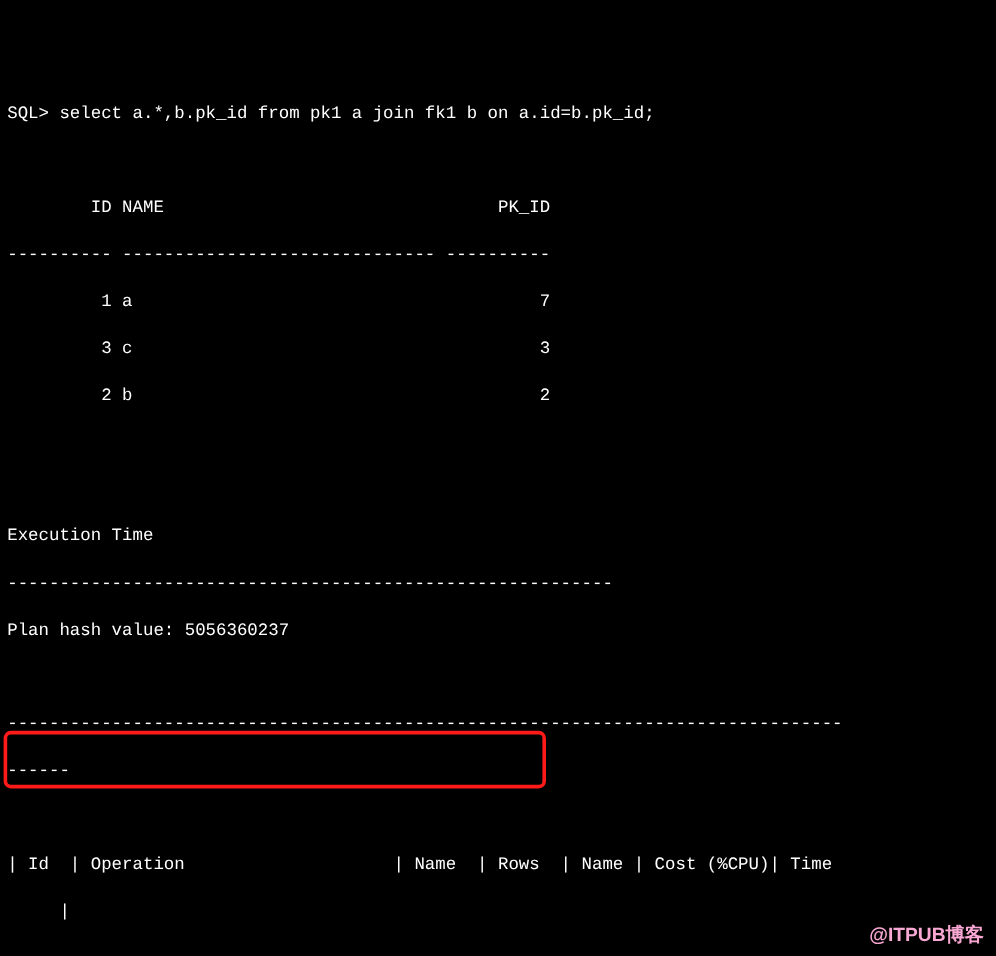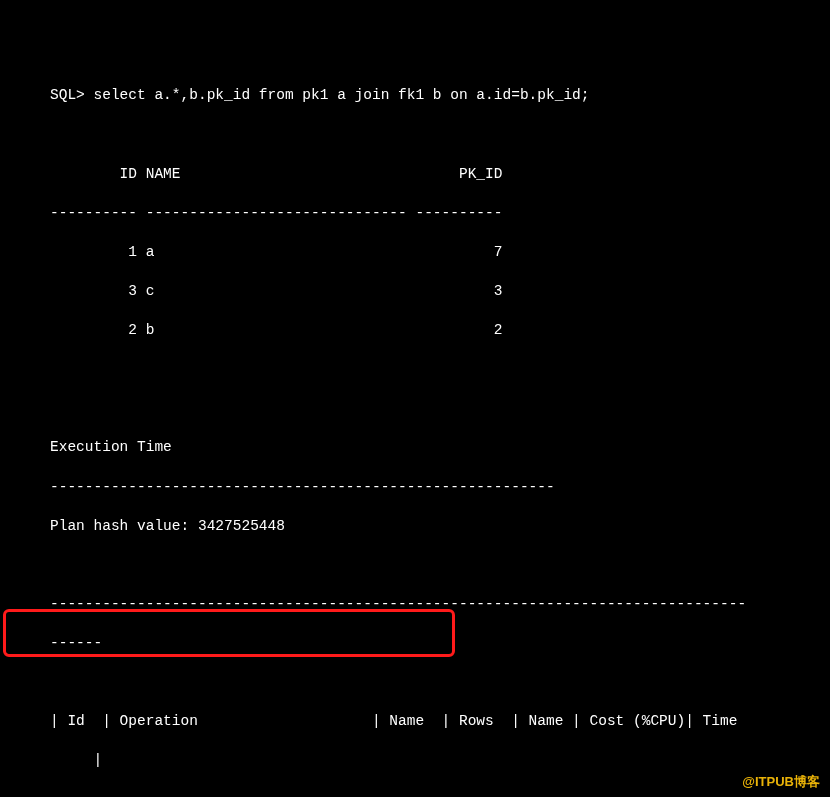--- a/index.html
+++ b/index.html
@@ -15,59 +15,58 @@
       width: 830px;
       height: 797px;
       overflow: hidden;
       position: relative;
       padding: 8px 6px;
       line-height: 1.35;
       white-space: pre;
     }
     .line {
       min-height: 1.35em;
-      margin-left: 44px;
     }
     .highlight-box {
       position: absolute;
       border: 3px solid #ff1a1a;
       border-radius: 6px;
       left: 3px;
       top: 609px;
       width: 452px;
       height: 48px;
       pointer-events: none;
     }
     .watermark {
       position: absolute;
       right: 10px;
       bottom: 6px;
       font-family: Arial, sans-serif;
-      font-size: 13px;
-      color: #eab308;
+      font-size: 16px;
+      color: #f9a8d4;
       font-weight: bold;
     }
   </style>
 </head>
 <body>
 
 
 
 <div class="line">SQL&gt; select a.*,b.pk_id from pk1 a join fk1 b on a.id=b.pk_id;</div>
 <div class="line"> </div>
 <div class="line">        ID NAME                                PK_ID</div>
 <div class="line">---------- ------------------------------ ----------</div>
 <div class="line">         1 a                                       7</div>
 <div class="line">         3 c                                       3</div>
 <div class="line">         2 b                                       2</div>
 <div class="line"> </div>
 <div class="line"> </div>
 <div class="line">Execution Time</div>
 <div class="line">----------------------------------------------------------</div>
-<div class="line">Plan hash value: 3427525448</div>
+<div class="line">Plan hash value: 5056360237</div>
 <div class="line"> </div>
 <div class="line">--------------------------------------------------------------------------------</div>
 <div class="line">------</div>
 <div class="line"> </div>
 <div class="line">| Id  | Operation                    | Name  | Rows  | Name | Cost (%CPU)| Time</div>
 <div class="line">     |</div>
 <div class="line"> </div>
 
 
 

